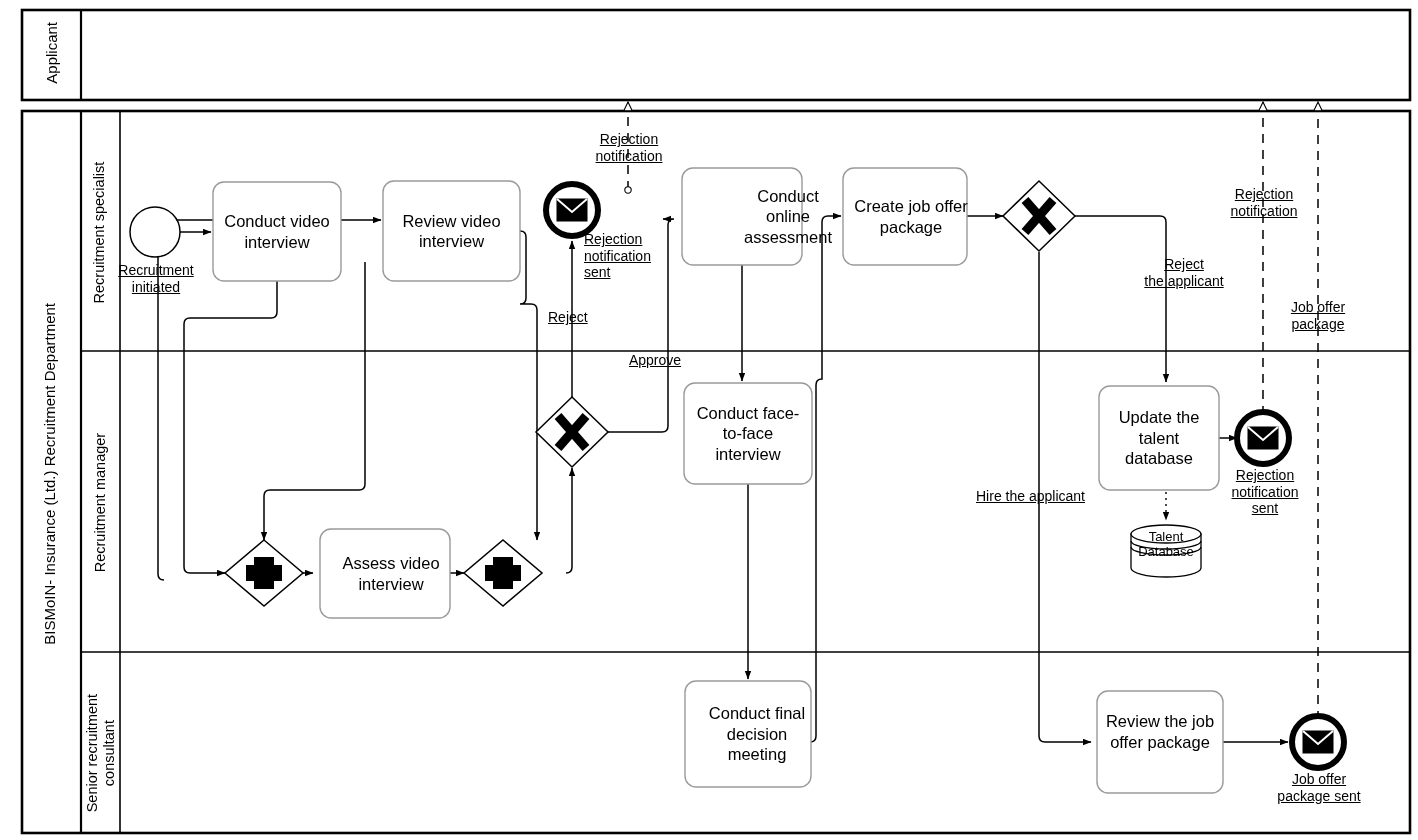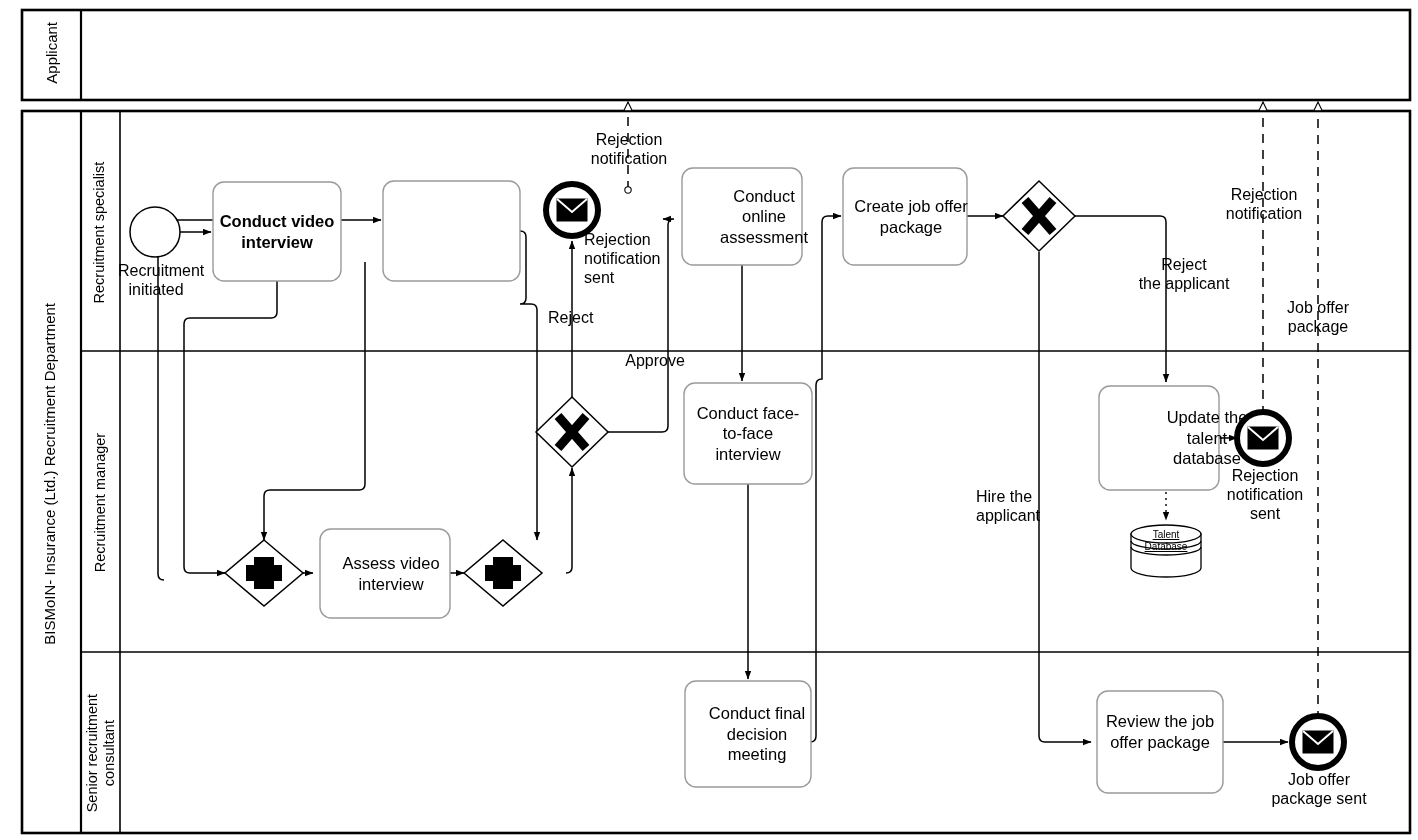--- a/index.html
+++ b/index.html
@@ -5,22 +5,22 @@
   html,body{margin:0;padding:0;background:#ffffff;}
   body{font-family:"Liberation Sans",sans-serif;}
   #stage{position:relative;width:1418px;height:840px;background:#ffffff;overflow:hidden;}
   svg#canvas{position:absolute;left:0;top:0;width:1418px;height:840px;}
   .lbl{position:absolute;font-family:"Liberation Sans",sans-serif;color:#000;
        line-height:1.18;text-align:center;white-space:pre-line;}
   .vlabel{transform:rotate(-90deg);transform-origin:center center;}
   .task{position:absolute;display:flex;align-items:center;justify-content:center;
         text-align:center;font-size:16.5px;line-height:1.24;color:#000;
         box-sizing:border-box;padding:2px 4px;}
-  .small{font-size:16px;}
-  .tiny{font-size:10px;text-decoration:underline;}
+  .small{font-size:14px;text-decoration:underline;}
+  .tiny{font-size:13px;}
 </style>
 </head>
 <body>
 
 <div id="stage">
 
   <svg id="canvas" viewBox="0 0 1418 840" xmlns="http://www.w3.org/2000/svg">
     <defs>
       <marker id="arr" markerWidth="9" markerHeight="9" refX="8" refY="3.2" orient="auto" markerUnits="userSpaceOnUse">
         <path d="M0,0 L8.5,3.2 L0,6.4 z" fill="#000"></path>
@@ -164,34 +164,36 @@
 
   <div class="lbl vlabel" style="left:-300px;top:465px;width:700px;font-size:15px;">BISMoIN- Insurance (Ltd.) Recruitment Department</div>
 
   <div class="lbl vlabel" style="left:-25px;top:224px;width:250px;font-size:14.5px;">Recruitment specialist</div>
 
   <div class="lbl vlabel" style="left:-24px;top:494px;width:250px;font-size:14.5px;">Recruitment manager</div>
 
   <div class="lbl vlabel" style="left:-24px;top:736px;width:250px;font-size:14.5px;">Senior recruitment
 consultant</div>
 
-  <div class="task" style="left:213px;top:182px;width:128px;height:99px;font-weight:bold;">Conduct
+  <div class="task" style="left:213px;top:182px;width:128px;height:99px;">Conduct
 video
 interview</div>
-  <div class="task" style="left:698px;top:168px;width:120px;height:97px;padding-left:16px;">Conduct
+  <div class="task" style="left:383px;top:181px;width:137px;height:100px;">Review video
+interview</div>
+  <div class="task" style="left:722px;top:168px;width:120px;height:97px;padding-left:16px;">Conduct
 online
 assessment</div>
   <div class="task" style="left:843px;top:168px;width:136px;height:97px;">Create job
 offer package</div>
   <div class="task" style="left:320px;top:529px;width:142px;height:89px;">Assess video
 interview</div>
   <div class="task" style="left:684px;top:383px;width:128px;height:101px;">Conduct
 face-to-face
 interview</div>
-  <div class="task" style="left:1099px;top:386px;width:120px;height:104px;margin-left:48px;">Update the
+  <div class="task" style="left:1099px;top:386px;width:120px;height:104px;">Update the
 talent
 database</div>
   <div class="task" style="left:704px;top:681px;width:106px;height:106px;">Conduct
 final decision
 meeting</div>
   <div class="task" style="left:1097px;top:691px;width:126px;height:81px;">Review the
 job offer
 package</div>
 
   <div class="lbl tiny" style="left:1126px;top:529px;width:80px;">Talent

